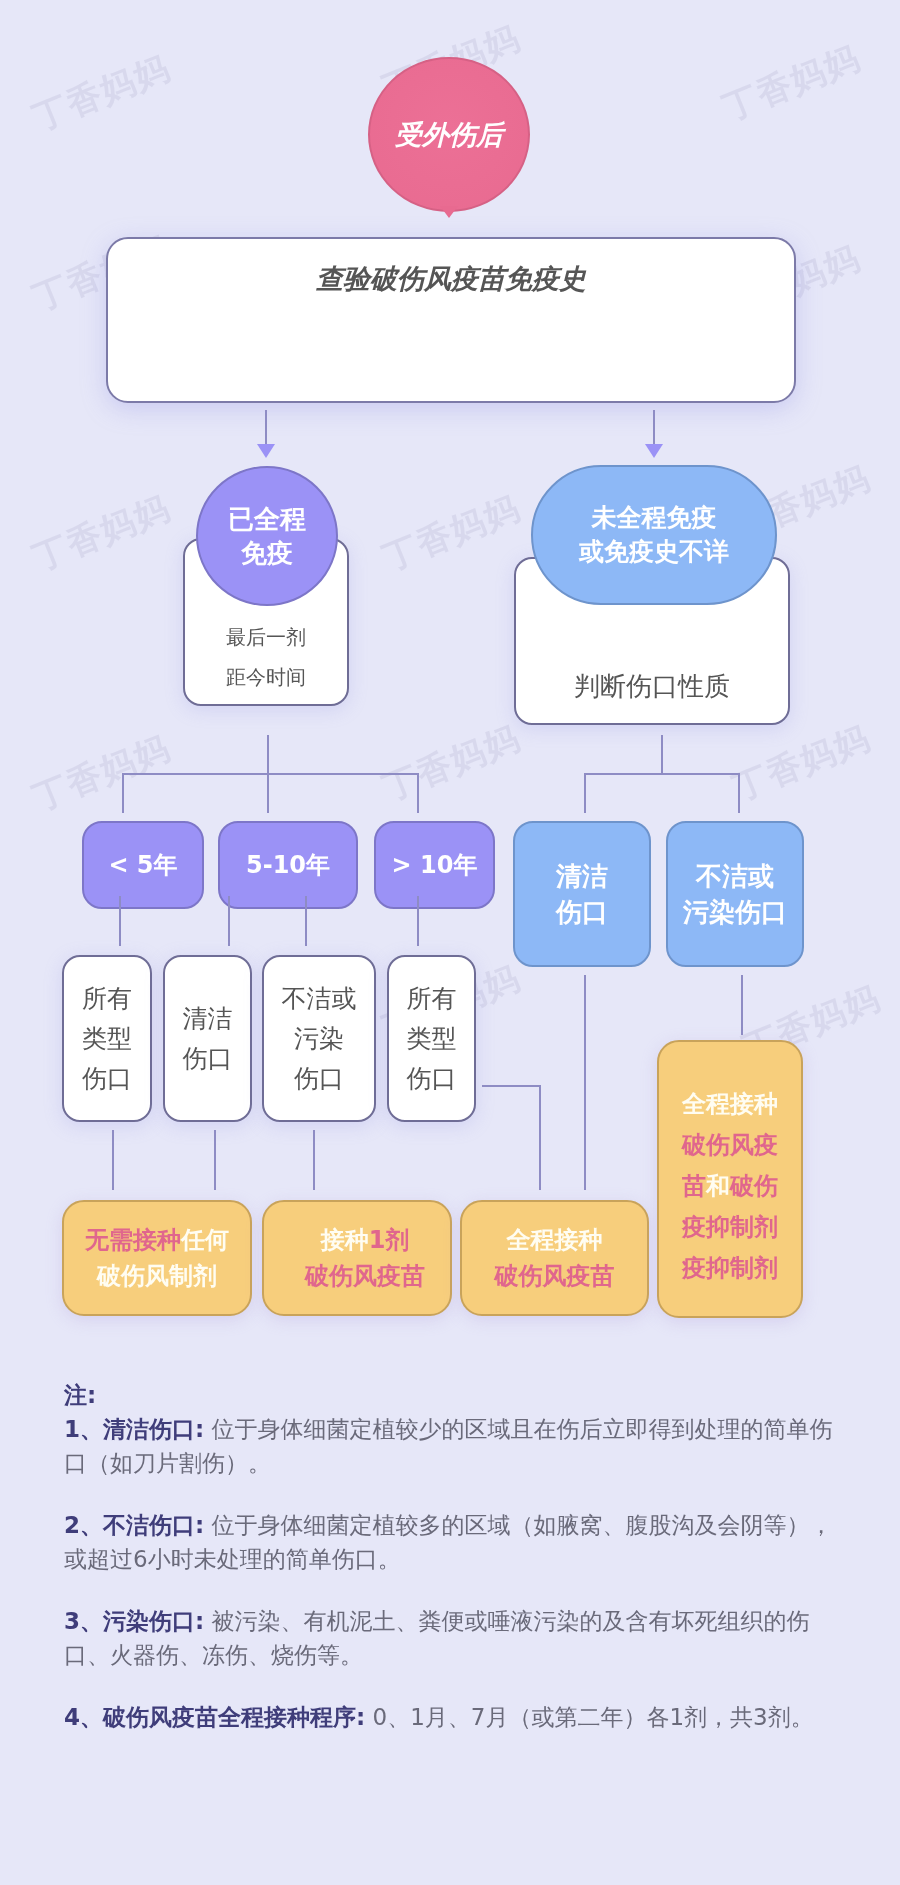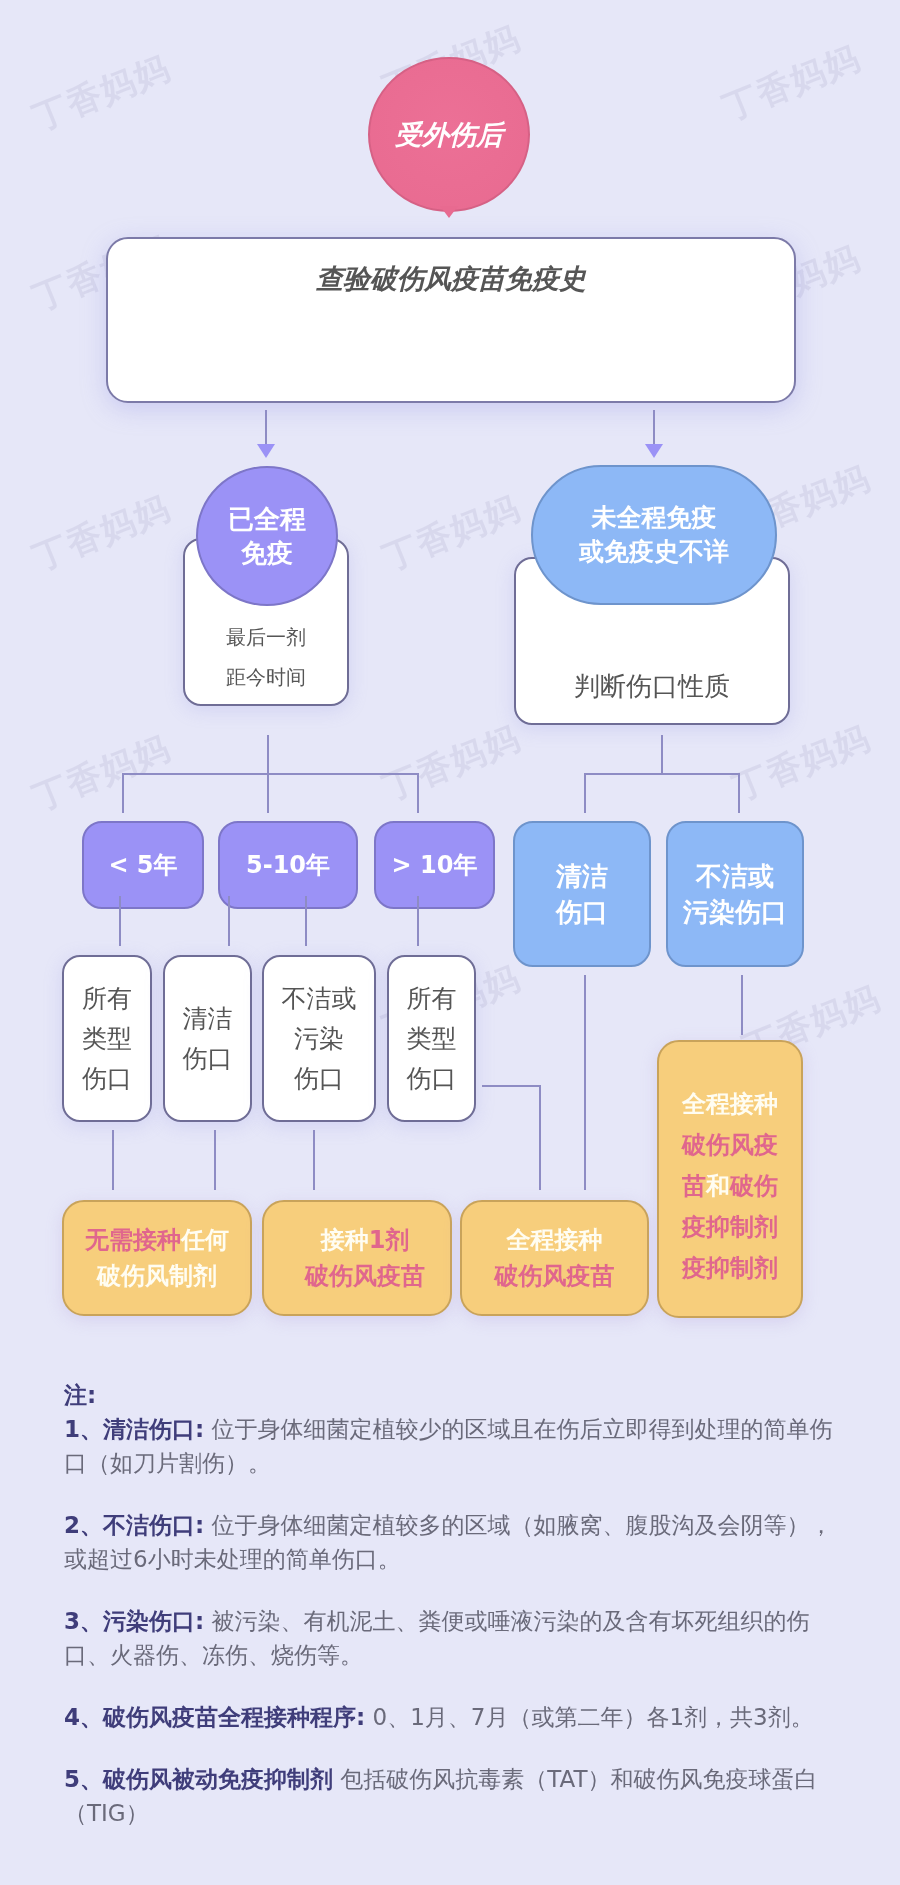--- a/index.html
+++ b/index.html
@@ -208,14 +208,13 @@
     <div><span class="pink">疫抑制剂</span></div>
   </div>
 </div>
 
 <div class="notes">
   <div class="head">注:</div>
   <div class="item"><b>1、清洁伤口:</b> <span>位于身体细菌定植较少的区域且在伤后立即得到处理的简单伤口（如刀片割伤）。</span></div>
   <div class="item"><b>2、不洁伤口:</b> <span>位于身体细菌定植较多的区域（如腋窝、腹股沟及会阴等），或超过6小时未处理的简单伤口。</span></div>
   <div class="item"><b>3、污染伤口:</b> <span>被污染、有机泥土、粪便或唾液污染的及含有坏死组织的伤口、火器伤、冻伤、烧伤等。</span></div>
   <div class="item"><b>4、破伤风疫苗全程接种程序:</b> <span>0、1月、7月（或第二年）各1剂，共3剂。</span></div>
-  <div class="item"><b>5、破伤风被动免疫抑制剂</b> <span>包括破伤风抗毒素（TAT）和破伤风免疫球蛋白（TIG）</span></div>
 </div>
 
 </body></html>

